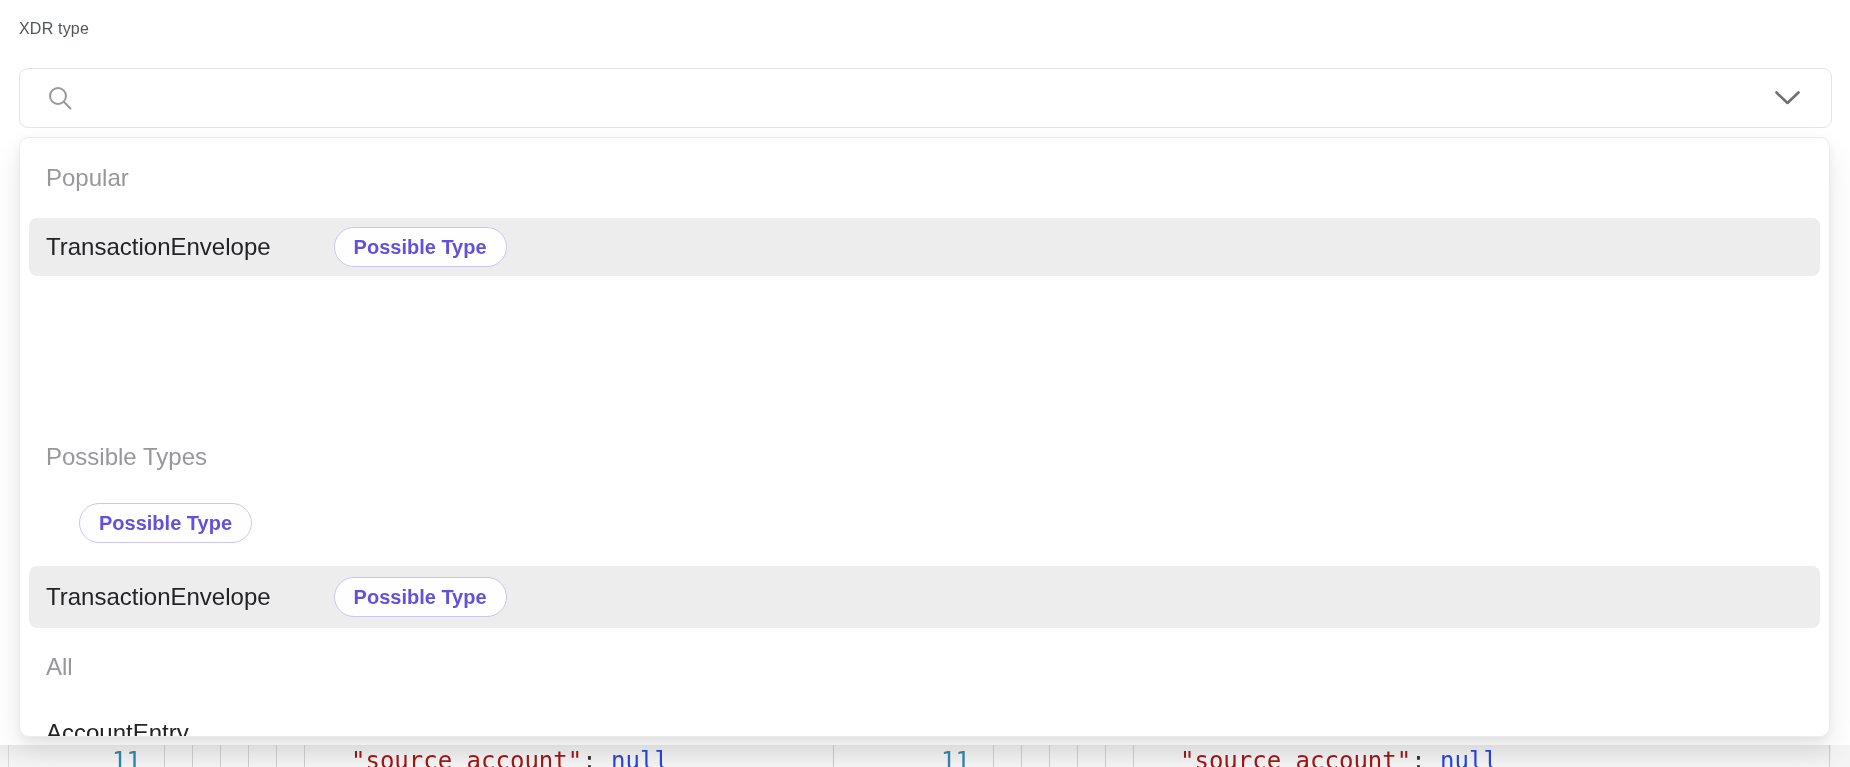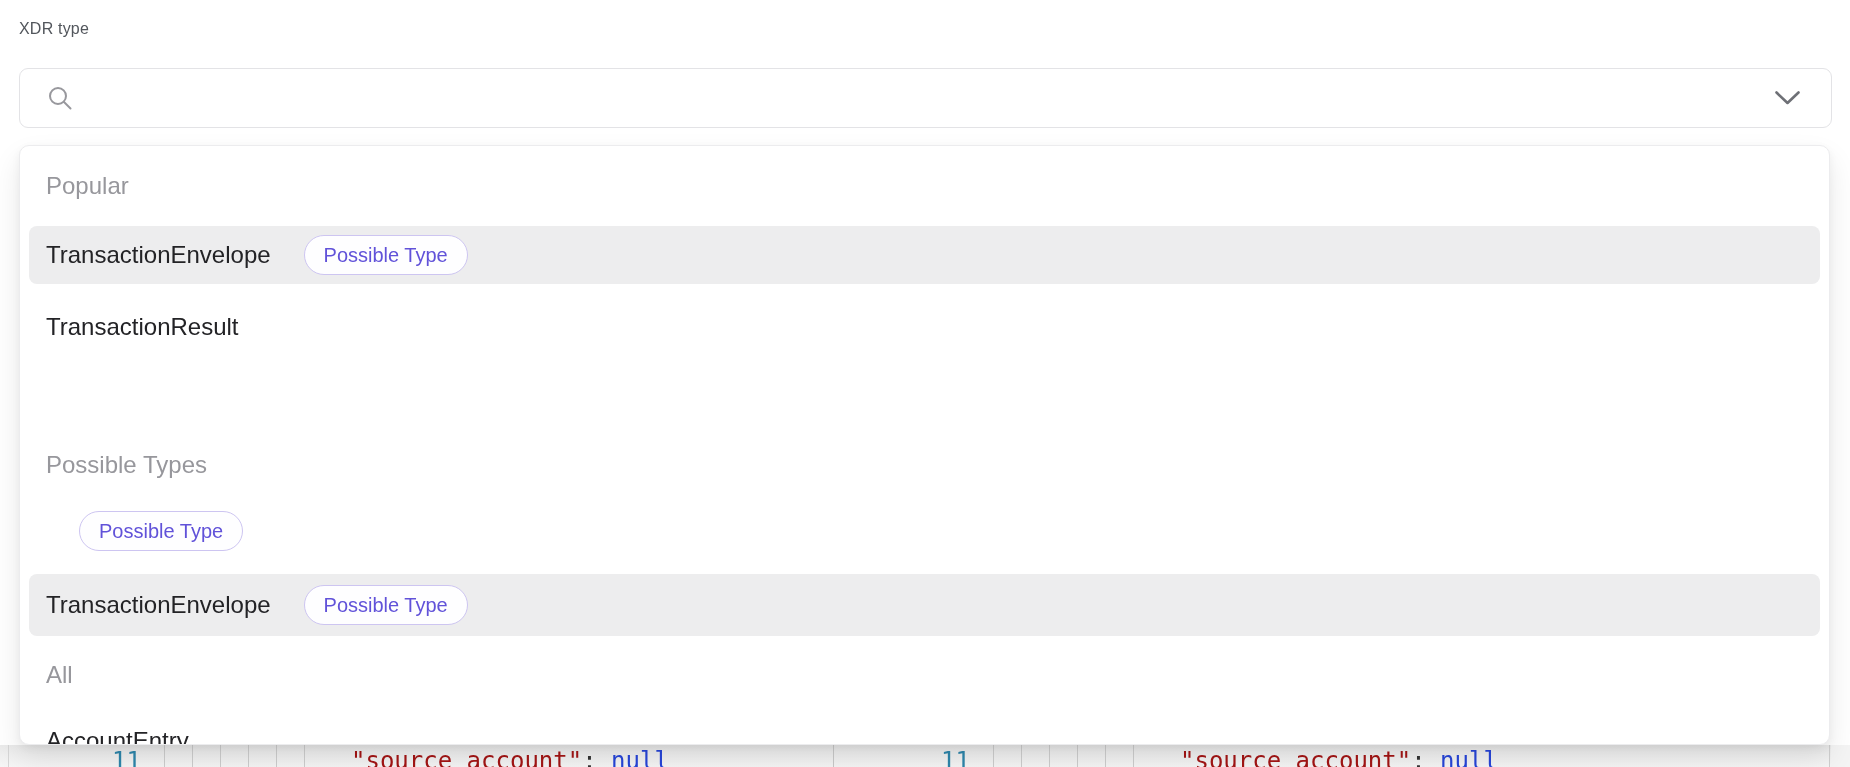--- a/index.html
+++ b/index.html
@@ -24,39 +24,39 @@
   .combo .search-ic { flex:0 0 auto; display:flex; }
   .combo input {
     flex:1 1 auto; height:100%; border:none; outline:none;
     font-size:22px; color:#2a2a2e; background:transparent; padding:0 14px;
     font-family:"Liberation Sans", sans-serif;
   }
   .combo .chev-ic { flex:0 0 auto; display:flex; cursor:pointer; }
 
   
   .panel {
-    position:absolute; left:19px; top:145px; width:1811px; height:600px;
+    position:absolute; left:19px; top:137px; width:1811px; height:600px;
     background:#fff; border:1px solid #ececee; border-radius:10px;
     box-shadow:0 14px 30px rgba(0,0,0,.09), 0 3px 8px rgba(0,0,0,.05);
     overflow:hidden; z-index:3;
   }
   .dd-header {
     position:absolute; left:26px; height:30px; display:flex; align-items:center;
     font-size:24px; color:#97979c;
   }
   .dd-row {
     position:absolute; left:9px; right:9px; height:58px; border-radius:8px;
     display:flex; align-items:center; padding-left:17px; cursor:pointer;
     font-size:24px; color:#232326;
   }
-  .dd-row.hl { background:#ededee; }
+  .dd-row.hl { background:#ededee;gap:30px; }
   .badge {
     display:inline-flex; align-items:center; margin-left:33px; height:40px;
     padding:8px 19px; border-radius:21px; border:1.5px solid #cdc5f1;
-    background:#fefeff; color:#6152d9; font-size:20px; font-weight:400;
+    background:#fefeff; color:#6152d9; font-size:20px; font-weight:700;
     white-space:nowrap;
   }
 
   
   .code-strip {
     position:absolute; left:0; top:745px; width:1850px; height:22px;
     background:linear-gradient(180deg,#eaeaea,#f6f6f6); z-index:1;
     font-family:"DejaVu Sans Mono", monospace; font-size:24px; line-height:30px;
   }
   .code-pane { position:absolute; top:0; height:22px; overflow:hidden;padding-left:32px; }
@@ -116,23 +116,20 @@
 
   <div class="panel">
 
     <div class="dd-header" style="top:25px">Popular</div>
 
     <div class="dd-row hl" style="top:80px">
       <span>TransactionEnvelope</span>
       <span class="badge">Possible Type</span>
     </div>
 
-    <div class="dd-row" style="top:152px">
-      <span>TransactionResult</span>
-    </div>
 
 
     <div class="dd-header" style="top:304px">Possible Types</div>
 
     <div class="dd-row" style="top:356px">
       <span class="badge">Possible Type</span>
     </div>
 
     <div class="dd-row hl" style="top:428px; height:62px">
       <span>TransactionEnvelope</span>

